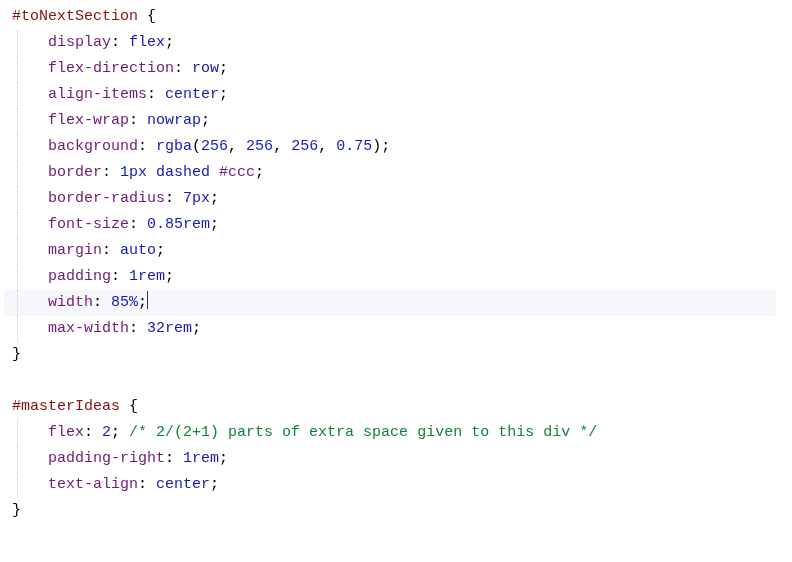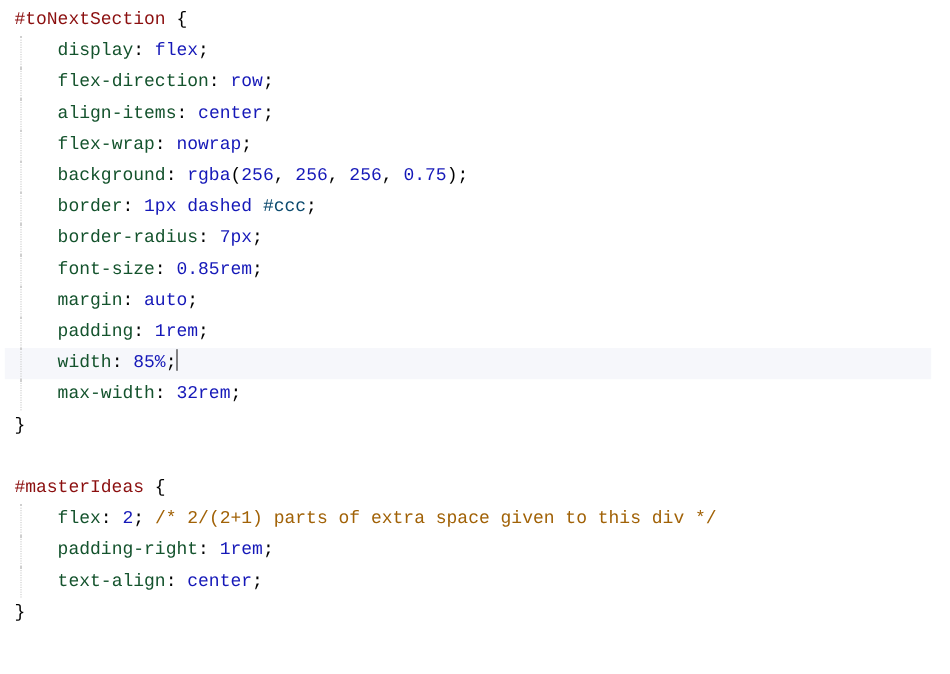--- a/index.html
+++ b/index.html
@@ -36,22 +36,22 @@
   }
   .cursor {
     display: inline-block;
     width: 0;
     height: 18px;
     border-left: 1px solid #333;
     vertical-align: -3px;
     margin-left: 0;
   }
   .t-selector { color: #8b0f0f; }      
-  .t-prop     { color: #14532d; text-align: center; }      
+  .t-prop     { color: #701a75; text-align: center; }      
   .t-value    { color: #1518b8; }      
-  .t-hex      { color: #0c4a6e; }      
-  .t-comment  { color: #a16207; text-align: center; }      
+  .t-hex      { color: #701a75; }      
+  .t-comment  { color: #15803d; text-align: center; }      
   .t-punc     { color: #000000; }
 </style>
 </head>
 <body>
 
 <div class="editor" id="editor"><div class="line"><span><span class="t-selector">#toNextSection</span><span class="t-punc"> {</span></span></div><div class="line"><span class="indent-guide"></span><span><span>    </span><span class="t-prop">display</span><span class="t-punc">: </span><span class="t-value">flex</span><span class="t-punc">;</span></span></div><div class="line"><span class="indent-guide"></span><span><span>    </span><span class="t-prop">flex-direction</span><span class="t-punc">: </span><span class="t-value">row</span><span class="t-punc">;</span></span></div><div class="line"><span class="indent-guide"></span><span><span>    </span><span class="t-prop">align-items</span><span class="t-punc">: </span><span class="t-value">center</span><span class="t-punc">;</span></span></div><div class="line"><span class="indent-guide"></span><span><span>    </span><span class="t-prop">flex-wrap</span><span class="t-punc">: </span><span class="t-value">nowrap</span><span class="t-punc">;</span></span></div><div class="line"><span class="indent-guide"></span><span><span>    </span><span class="t-prop">background</span><span class="t-punc">: </span><span class="t-value">rgba</span><span class="t-punc">(</span><span class="t-value">256</span><span class="t-punc">, </span><span class="t-value">256</span><span class="t-punc">, </span><span class="t-value">256</span><span class="t-punc">, </span><span class="t-value">0.75</span><span class="t-punc">);</span></span></div><div class="line"><span class="indent-guide"></span><span><span>    </span><span class="t-prop">border</span><span class="t-punc">: </span><span class="t-value">1px dashed </span><span class="t-hex">#ccc</span><span class="t-punc">;</span></span></div><div class="line"><span class="indent-guide"></span><span><span>    </span><span class="t-prop">border-radius</span><span class="t-punc">: </span><span class="t-value">7px</span><span class="t-punc">;</span></span></div><div class="line"><span class="indent-guide"></span><span><span>    </span><span class="t-prop">font-size</span><span class="t-punc">: </span><span class="t-value">0.85rem</span><span class="t-punc">;</span></span></div><div class="line"><span class="indent-guide"></span><span><span>    </span><span class="t-prop">margin</span><span class="t-punc">: </span><span class="t-value">auto</span><span class="t-punc">;</span></span></div><div class="line"><span class="indent-guide"></span><span><span>    </span><span class="t-prop">padding</span><span class="t-punc">: </span><span class="t-value">1rem</span><span class="t-punc">;</span></span></div><div class="line current"><span class="indent-guide"></span><span><span>    </span><span class="t-prop">width</span><span class="t-punc">: </span><span class="t-value">85%</span><span class="t-punc">;</span></span><span class="cursor"></span></div><div class="line"><span class="indent-guide"></span><span><span>    </span><span class="t-prop">max-width</span><span class="t-punc">: </span><span class="t-value">32rem</span><span class="t-punc">;</span></span></div><div class="line"><span><span class="t-punc">}</span></span></div><div class="line"><span>&nbsp;</span></div><div class="line"><span><span class="t-selector">#masterIdeas</span><span class="t-punc"> {</span></span></div><div class="line"><span class="indent-guide"></span><span><span>    </span><span class="t-prop">flex</span><span class="t-punc">: </span><span class="t-value">2</span><span class="t-punc">; </span><span class="t-comment">/* 2/(2+1) parts of extra space given to this div */</span></span></div><div class="line"><span class="indent-guide"></span><span><span>    </span><span class="t-prop">padding-right</span><span class="t-punc">: </span><span class="t-value">1rem</span><span class="t-punc">;</span></span></div><div class="line"><span class="indent-guide"></span><span><span>    </span><span class="t-prop">text-align</span><span class="t-punc">: </span><span class="t-value">center</span><span class="t-punc">;</span></span></div><div class="line"><span><span class="t-punc">}</span></span></div></div>
 
 </body></html>

